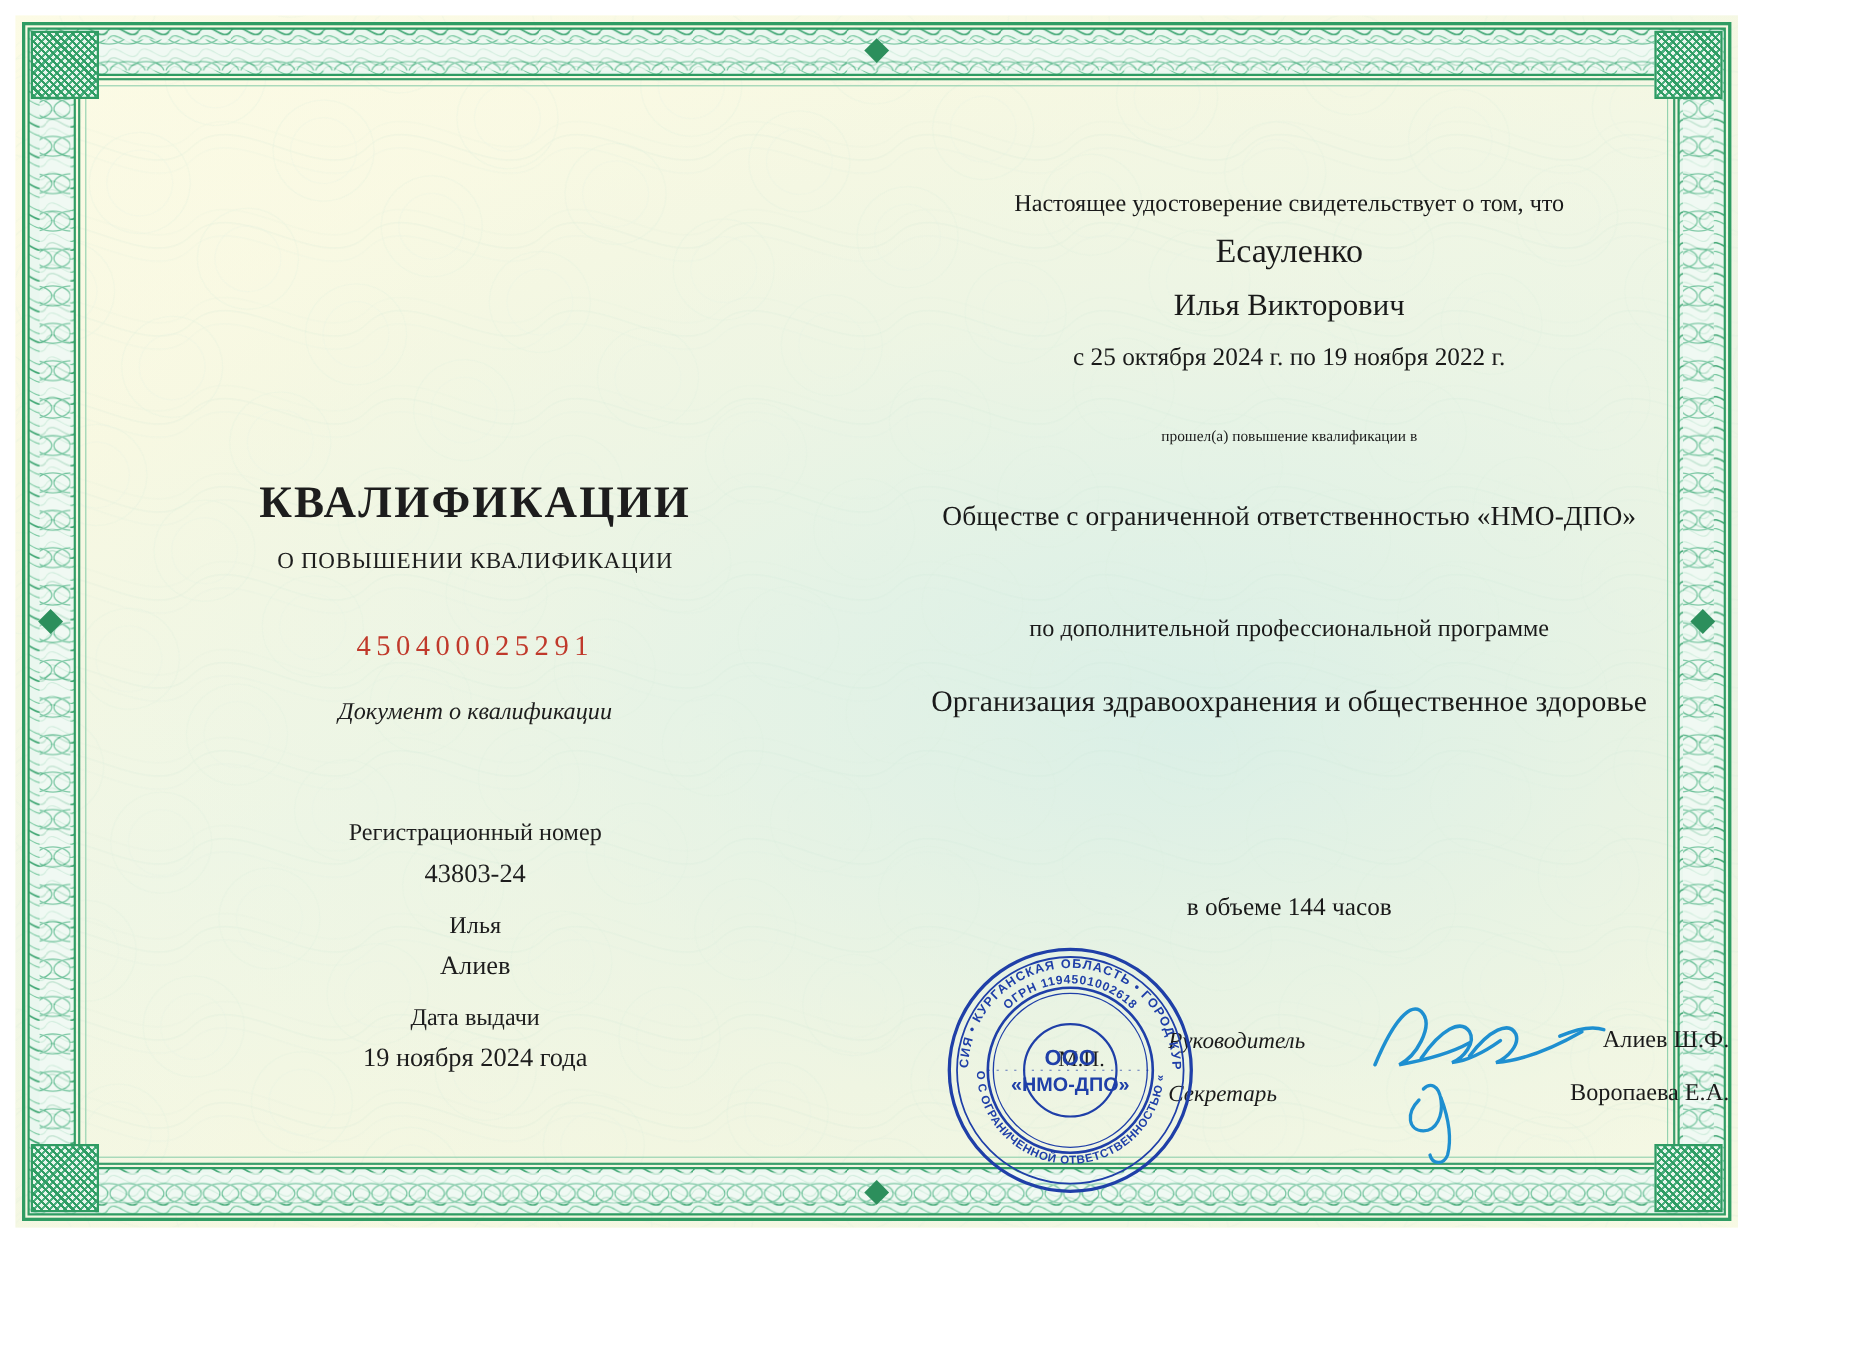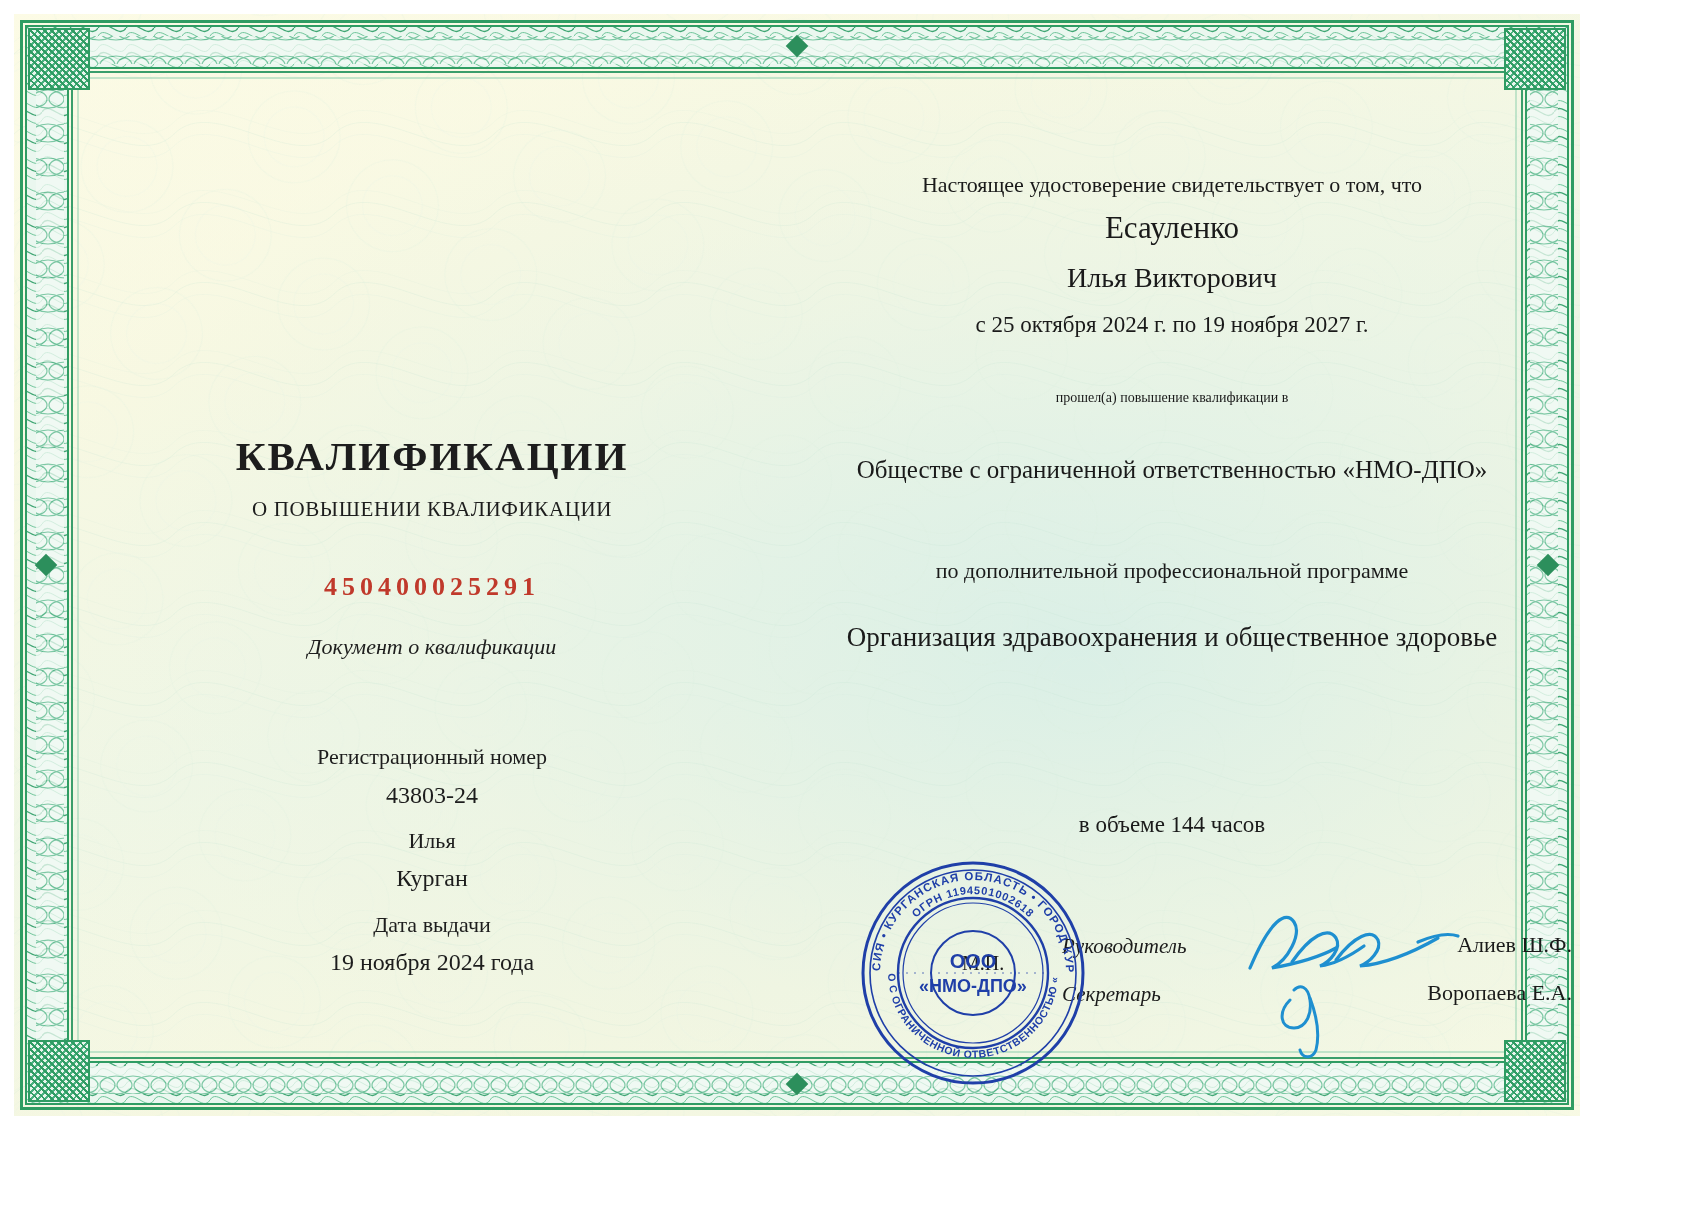--- a/index.html
+++ b/index.html
@@ -112,21 +112,21 @@
     letter-spacing: .6px;
   }
   .serial {
     position: absolute;
     left: 0; right: 0;
     top: 500px;
     font-size: 26px;
     letter-spacing: 5px;
     color: #c0392b;
     font-family: "Liberation Serif", serif;
-    font-weight: 700;
+    font-weight: 400;
   }
   .doc-kind {
     position: absolute;
     left: 0; right: 0;
     top: 562px;
     font-size: 22px;
     font-style: italic;
   }
   .reg-label {
     position: absolute;
@@ -301,31 +301,31 @@
       <div class="left-col">
         <div class="title-main">КВАЛИФИКАЦИИ</div>
         <div class="title-sub">О ПОВЫШЕНИИ КВАЛИФИКАЦИИ</div>
         <div class="serial">450400025291</div>
         <div class="doc-kind">Документ о квалификации</div>
 
         <div class="reg-label">Регистрационный номер</div>
         <div class="reg-value">43803-24</div>
 
         <div class="city-label">Илья</div>
-        <div class="city-value">Курган</div>
+        <div class="city-value">Алиев</div>
 
         <div class="date-label">Дата выдачи</div>
         <div class="date-value">19 ноября 2024 года</div>
       </div>
 
       <div class="right-col">
         <div class="r-line intro">Настоящее удостоверение свидетельствует о том, что</div>
         <div class="r-line surname">Есауленко</div>
         <div class="r-line firstname">Илья Викторович</div>
-        <div class="r-line period">с 25 октября 2024 г. по 19 ноября 2027 г.</div>
+        <div class="r-line period">с 25 октября 2024 г. по 19 ноября 2022 г.</div>
         <div class="r-line passed">прошел(а) повышение квалификации в</div>
         <div class="r-line org">Обществе с ограниченной ответственностью «НМО-ДПО»</div>
         <div class="r-line prog-label">по дополнительной профессиональной программе</div>
         <div class="r-line prog-name">Организация здравоохранения и общественное здоровье</div>
         <div class="r-line hours">в объеме 144 часов</div>
       </div>
 
       <div class="sig-block">
         <div class="mp">М.П.</div>
         <div class="sig-role head">Руководитель</div>

